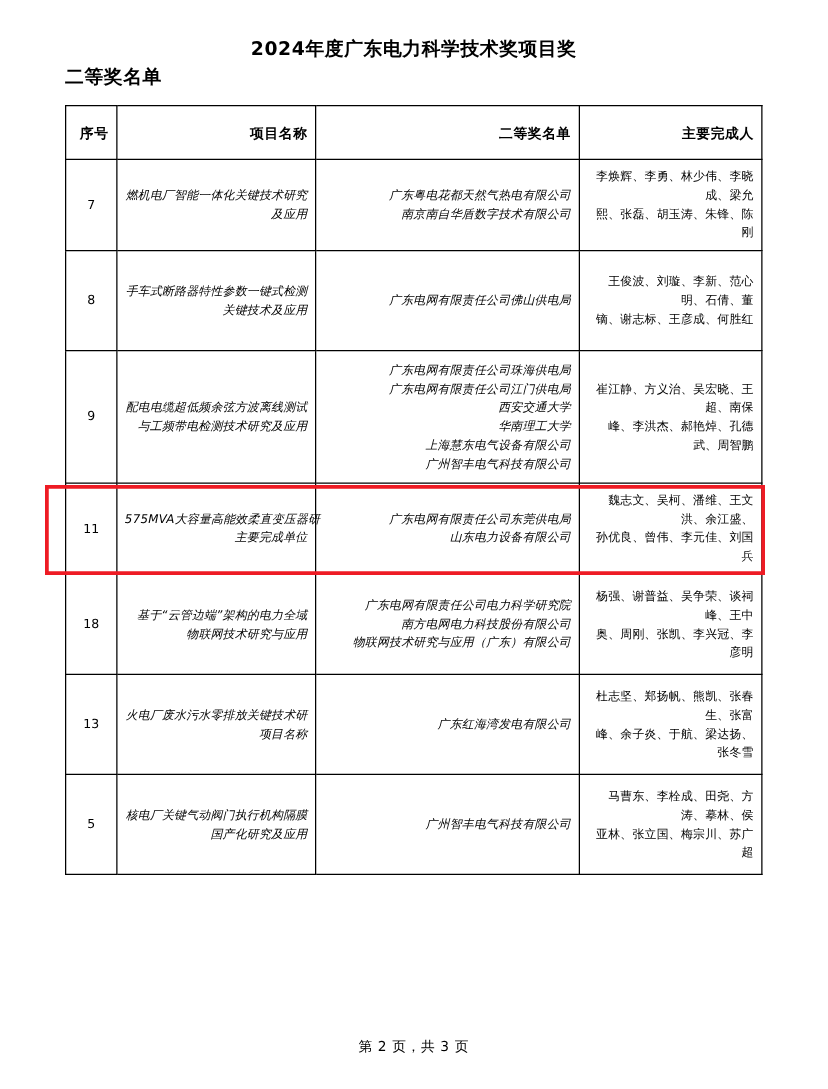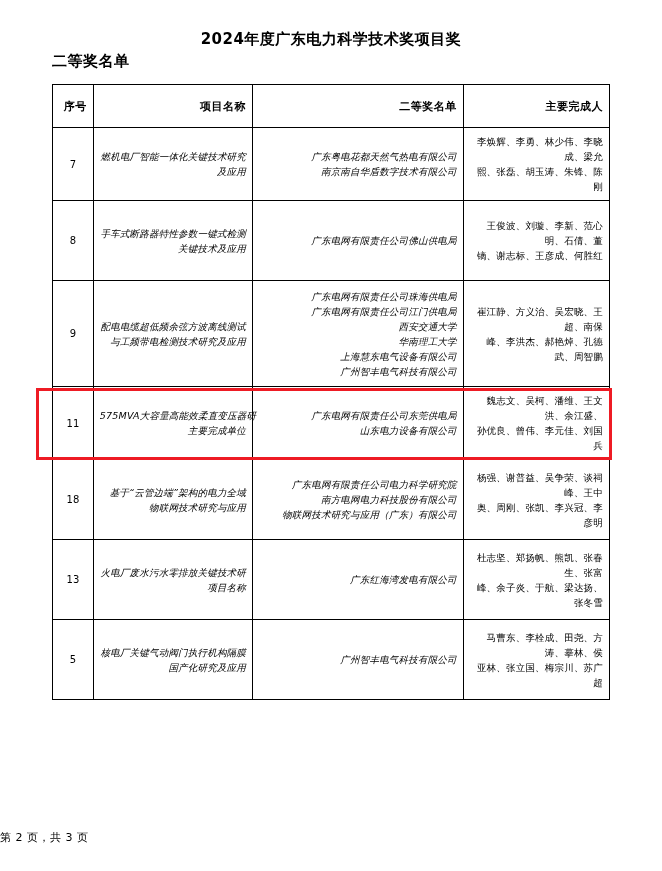--- a/index.html
+++ b/index.html
@@ -100,21 +100,21 @@
     border: 3px solid #ee1b24;
     box-sizing: border-box;
     pointer-events: none;
   }
 
   .footer {
     position: absolute;
     left: 0;
     right: 0;
     bottom: 26px;
-    text-align: left;
+    text-align: center;
     font-size: 11px;
     letter-spacing: 0.5px;
   }
 </style>
 </head>
 <body>
 
 <div class="page">
 
   <div class="doc-title">2024年度广东电力科学技术奖项目奖</div>

